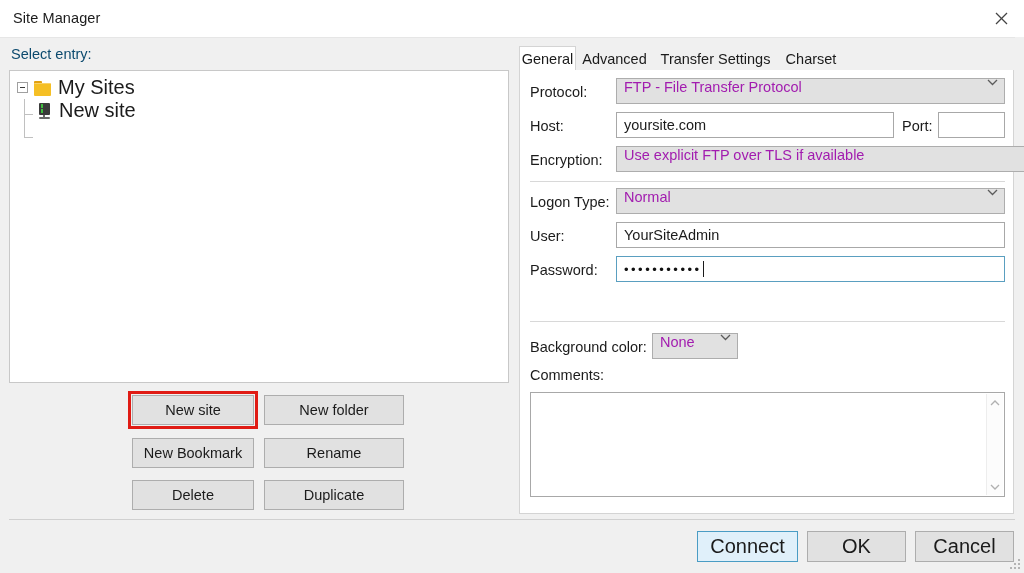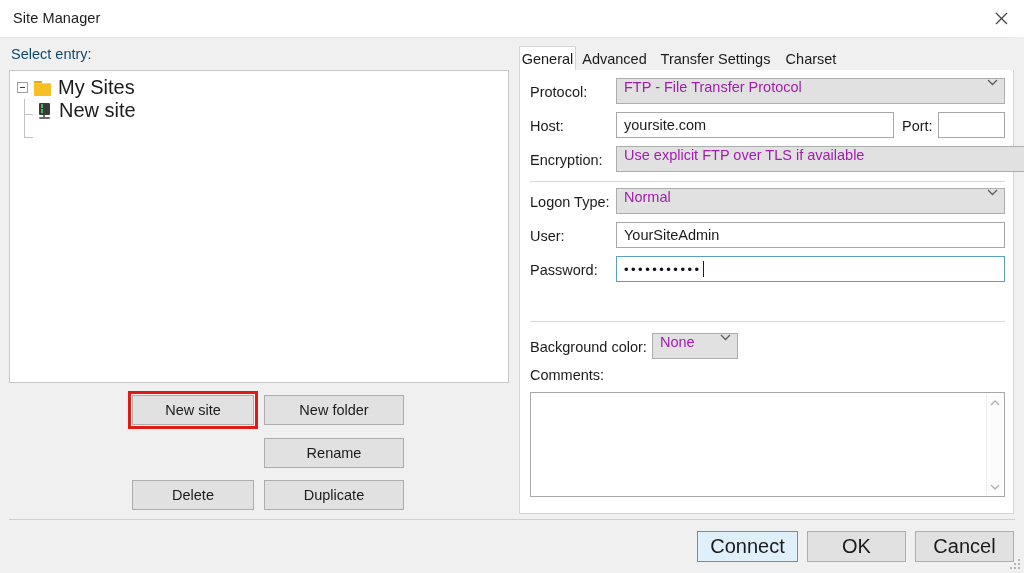--- a/index.html
+++ b/index.html
@@ -421,20 +421,21 @@
             <span class="base"></span>
         </span>
         <span class="tree-label">New site</span>
       </div>
 
     </div>
   </div>
 
   <button class="btn btn-col1 row1">New site</button>
   <button class="btn btn-col2 row1">New folder</button>
+  <button class="btn btn-col1 row2">New Bookmark</button>
   <button class="btn btn-col2 row2">Rename</button>
   <button class="btn btn-col1 row3">Delete</button>
   <button class="btn btn-col2 row3">Duplicate</button>
 
   <div class="highlight-box"></div>
 
   <div class="tabstrip">
     <div class="tab active" style="left:0; width:57px;">General</div>
     <div class="tab" style="left:59px; width:73px;">Advanced</div>
     <div class="tab" style="left:134px; width:125px;">Transfer Settings</div>

